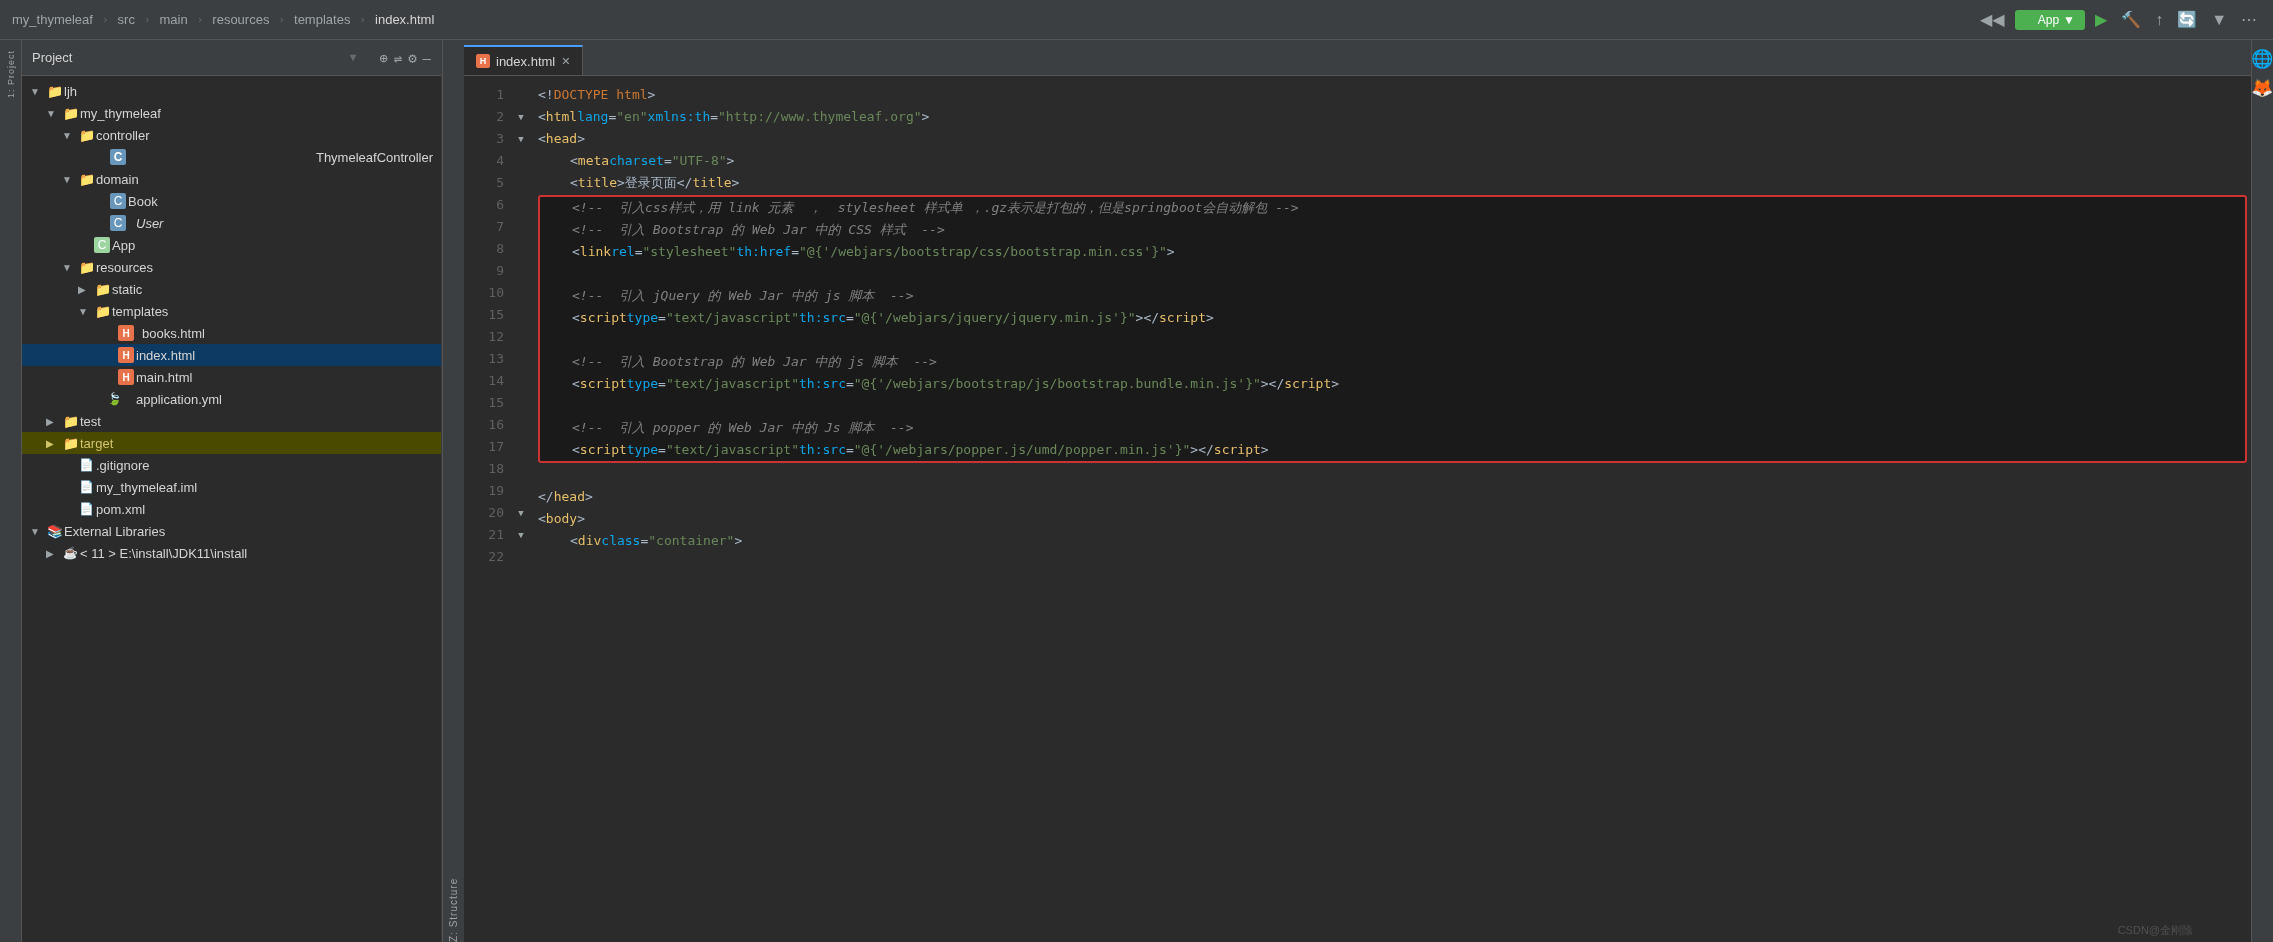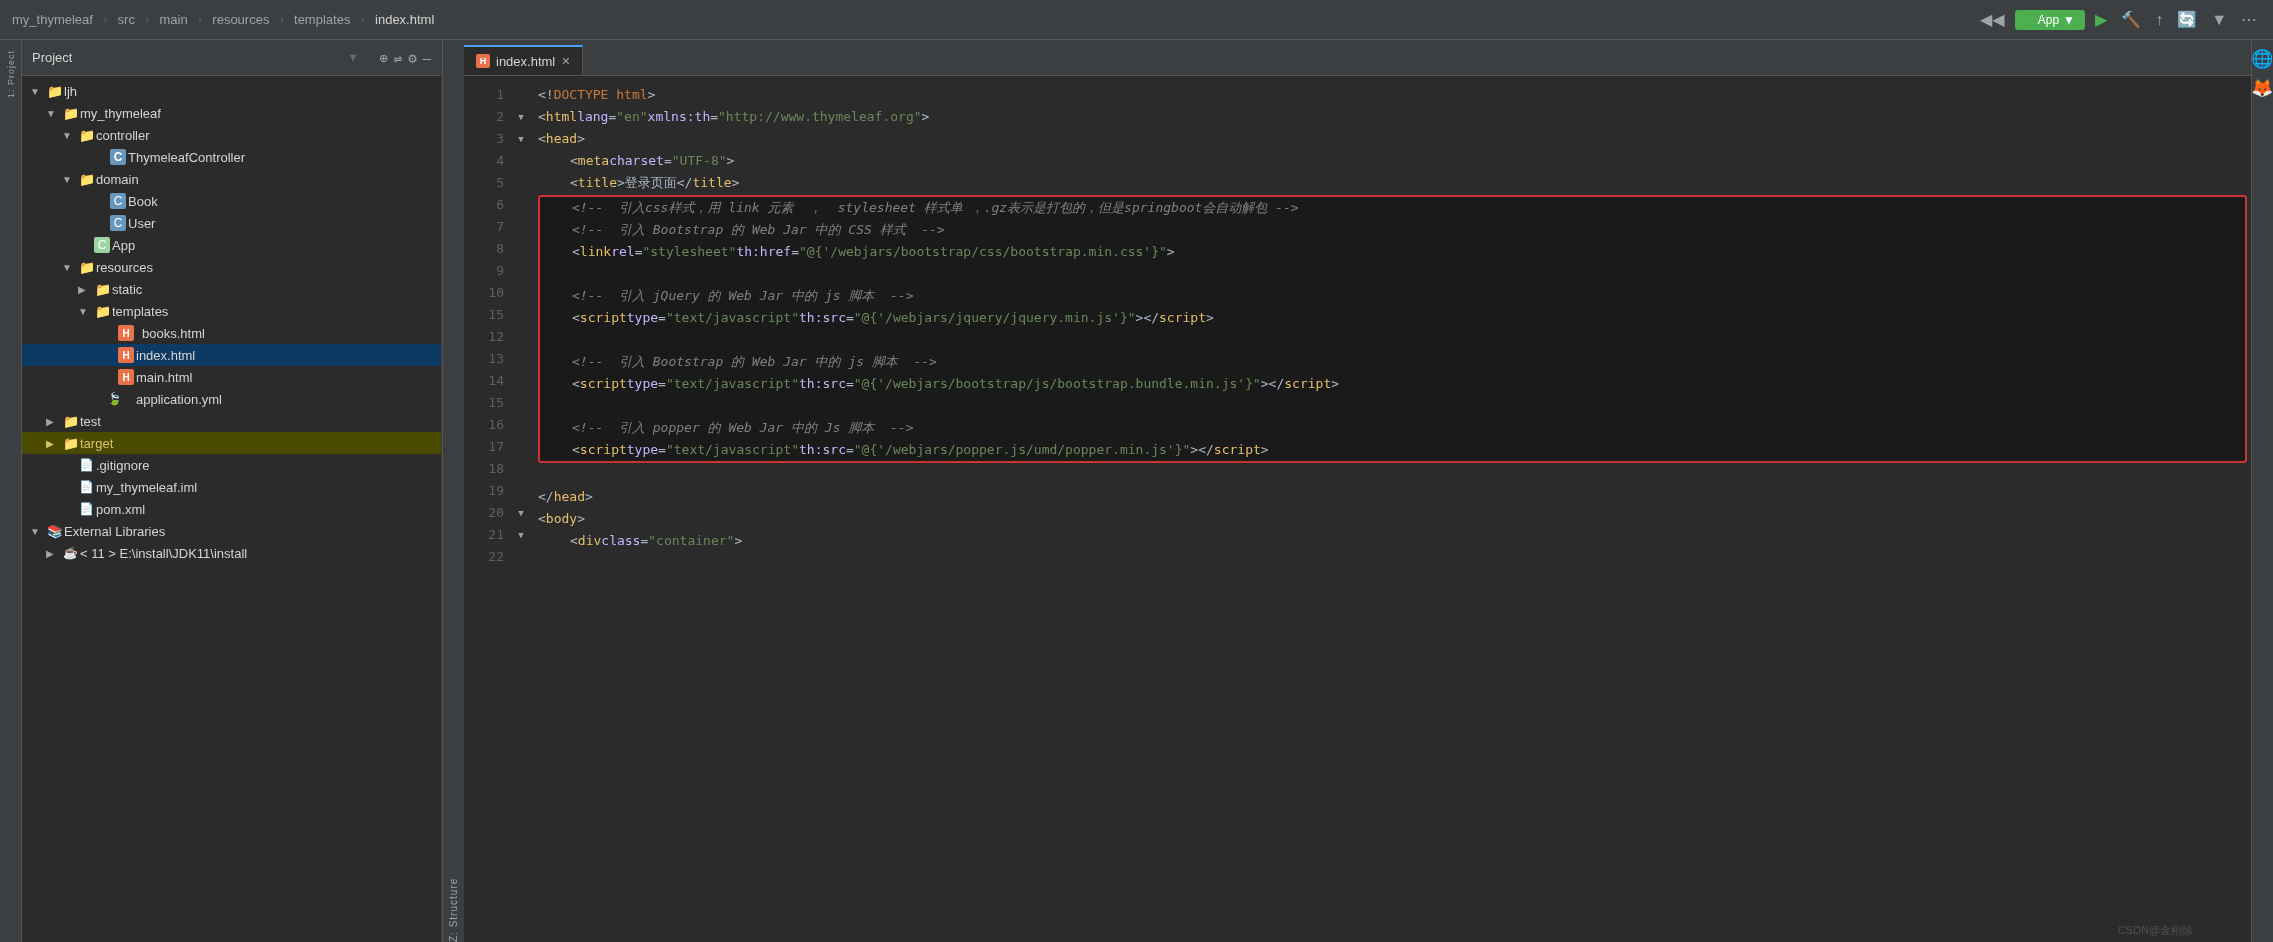--- a/index.html
+++ b/index.html
@@ -246,21 +246,21 @@
       line-height: 22px;
       font-size: 13px;
     }
     .code-line {
       height: 22px;
       display: flex;
       align-items: center;
       white-space: pre;
     }       
     .tag { color: #e8bf6a; }      
-    .attr { color: #c4b5fd; }     
+    .attr { color: #0ea5e9; }     
     .val { color: #6a8759; }      
     .punct { color: #a9b7c6; }    
     .comment { color: #808080; font-style: italic; }
     .doctype { color: #cc7832; }
     .zh { color: #a9b7c6; }
 
     
     .right-sidebar {
       width: 22px;
       background: #3c3f41;
@@ -382,42 +382,42 @@
         <span class="tree-indent" style="width:40px;"></span>
         <span class="tree-arrow">▼</span>
         <span class="tree-icon icon-folder">📁</span>
         <span class="tree-label folder">controller</span>
       </div>
 
       <div class="tree-item">
         <span class="tree-indent" style="width:72px;"></span>
         <span class="tree-arrow"></span>
         <span class="tree-icon" style="color:#6897bb;font-weight:bold;font-size:12px;background:#6897bb;color:white;border-radius:2px;width:16px;height:16px;display:inline-flex;align-items:center;justify-content:center;">C</span>
-        <span class="tree-label java-class" style="margin-left:2px;">ThymeleafController</span>
+        <span class="tree-label java-class" style="margin-left:2px;text-align:right;">ThymeleafController</span>
       </div>
 
       <div class="tree-item">
         <span class="tree-indent" style="width:40px;"></span>
         <span class="tree-arrow">▼</span>
         <span class="tree-icon icon-folder">📁</span>
         <span class="tree-label folder">domain</span>
       </div>
 
       <div class="tree-item">
         <span class="tree-indent" style="width:72px;"></span>
         <span class="tree-arrow"></span>
         <span class="tree-icon" style="color:white;background:#6897bb;border-radius:2px;width:16px;height:16px;display:inline-flex;align-items:center;justify-content:center;font-size:12px;">C</span>
         <span class="tree-label java-class" style="margin-left:2px;">Book</span>
       </div>
 
       <div class="tree-item">
         <span class="tree-indent" style="width:72px;"></span>
         <span class="tree-arrow"></span>
         <span class="tree-icon" style="color:white;background:#6897bb;border-radius:2px;width:16px;height:16px;display:inline-flex;align-items:center;justify-content:center;font-size:12px;">C</span>
-        <span class="tree-label java-class" style="margin-left:2px;">User</span>
+        <span class="tree-label java-class" style="margin-left:10px;font-style:italic;">User</span>
       </div>
 
       <div class="tree-item">
         <span class="tree-indent" style="width:56px;"></span>
         <span class="tree-arrow"></span>
         <span class="tree-icon" style="color:white;background:#9cd5a0;border-radius:2px;width:16px;height:16px;display:inline-flex;align-items:center;justify-content:center;font-size:12px;">C</span>
         <span class="tree-label app-class" style="margin-left:2px;">App</span>
       </div>
 
       <div class="tree-item">

